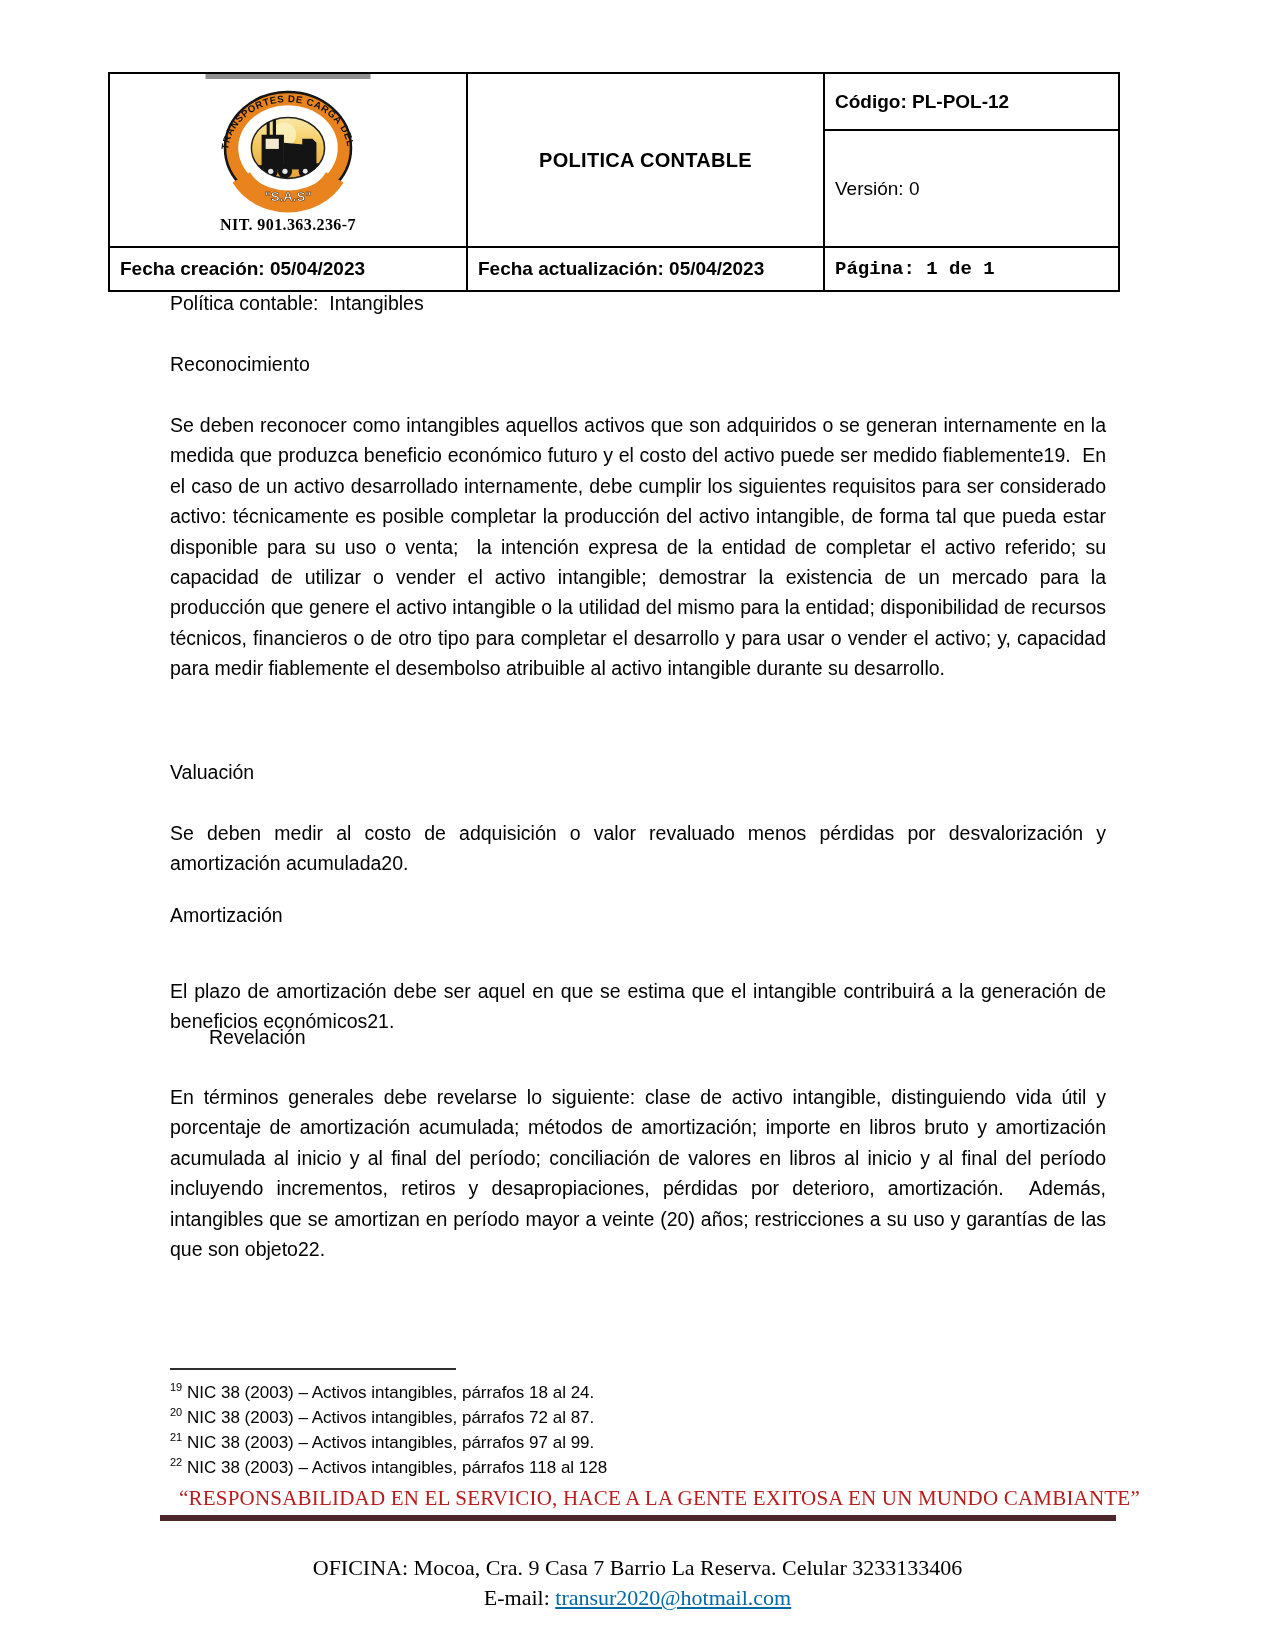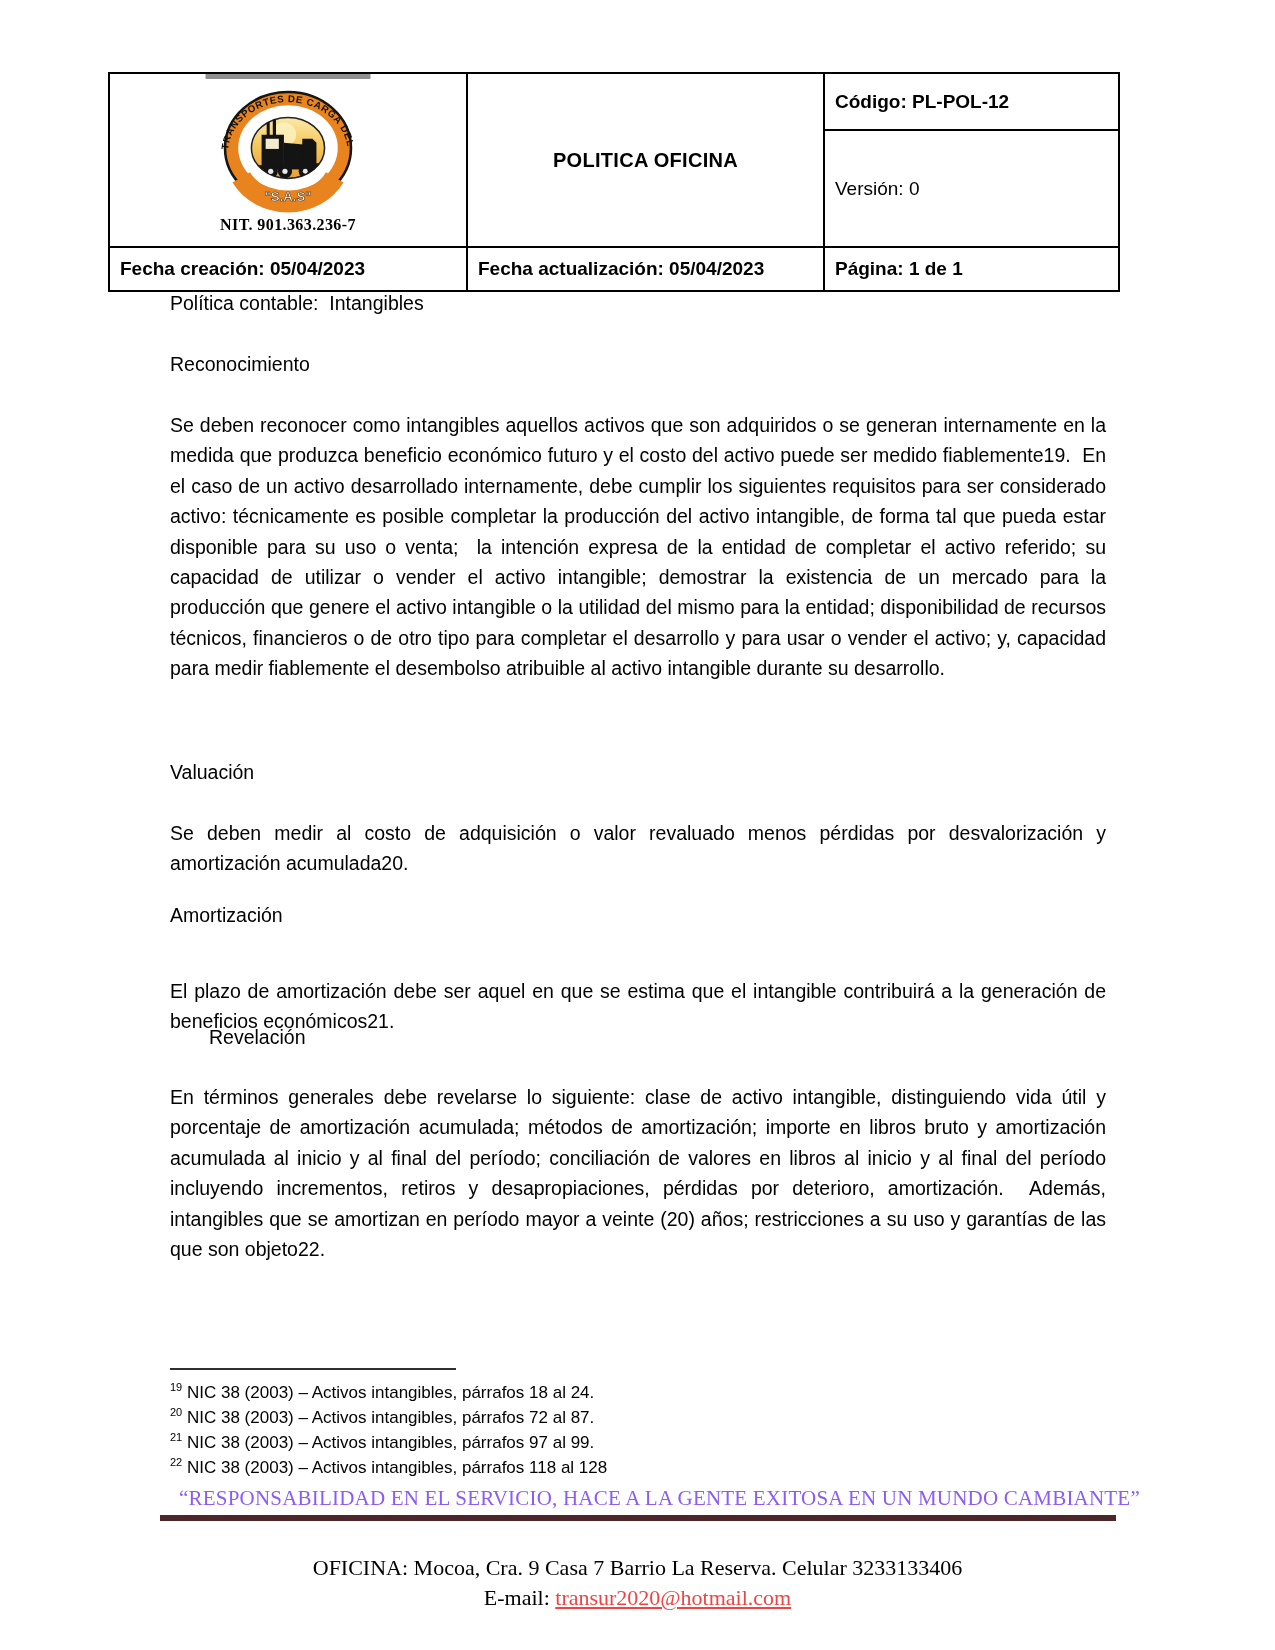--- a/index.html
+++ b/index.html
@@ -26,21 +26,21 @@
     border: 2px solid #000;
     padding: 10px;
     vertical-align: middle;
     overflow: hidden;
   }
   .c-logo { width: 358px; text-align: center; position: relative; }
   .c-title { width: 357px; text-align: center; font-weight: bold; font-size: 20px; letter-spacing: .3px; }
   .c-col3 { width: 295px; }
   .c-codigo { font-weight: bold; font-size: 19px; padding-left: 10px; height: 32px; }
   .c-version { font-weight: normal; font-size: 19px; padding: 20px 0 0 10px; height: 90px; vertical-align: top; }
-  .c-pagina { font-weight: bold; font-size: 19px; padding: 6px 0 0 10px; vertical-align: top; }
+  .c-pagina { font-weight: bold; font-size: 19px; padding: 6px 0 0 10px; vertical-align: top; font-family: Liberation Mono, monospace; }
   .c-fecha { font-weight: bold; font-size: 19px; padding-left: 10px; height: 35px; }
   .gray-strip {
     position: absolute; top: 0; left: 50%; transform: translateX(-50%);
     width: 165px; height: 5px; background: #8f8f8f;
   }
   .logo-svg { display: block; margin: 6px auto 0; }
   .nit {
     font-family: "Liberation Serif", serif;
     font-weight: bold; font-size: 16px; letter-spacing: .4px;
     margin: -2px 0 2px 0;
@@ -64,29 +64,29 @@
   }
   .fn-sep { width: 286px; border-top: 2px solid #2f2f2f; margin-bottom: 10px; }
   .fn sup { font-size: 11px; line-height: 0; }
 
   
   .footer {
     position: absolute; left: 0; top: 1486px; width: 1275px;
     text-align: center;
     font-family: "Liberation Serif", serif;
   }
-  .quote { color: #8b5cf6; font-size: 21px; letter-spacing: .2px; white-space: nowrap; margin-left: 44px; }
+  .quote { color: #b91c1c; font-size: 21px; letter-spacing: .2px; white-space: nowrap; margin-left: 44px; }
   .rule {
     width: 956px; height: 3px; margin: 4px auto 5px;
     border-top: 4px solid #4D262B;
     border-bottom: 2px solid #4D262B;
   }
   .office { font-size: 22px; margin-top: 34px; }
   .email { font-size: 22px; margin-top: 4px; }
-  .email a { color: #ef4444; text-decoration: underline; cursor: pointer; }
+  .email a { color: #0369a1; text-decoration: underline; cursor: pointer; }
 </style>
 </head>
 <body>
 
 <div class="page">
 
   <table class="hdr">
     <tbody>
         <tr>
       <td class="c-logo" rowspan="2">
@@ -134,21 +134,21 @@
           <path d="M 44 86 A 52 46 0 0 0 136 86" fill="none" stroke="#E8831D" stroke-width="20"></path>
 
           <text font-family="Liberation Sans, sans-serif" font-size="9.6" font-weight="bold" fill="#111" letter-spacing="0.6">
             <textPath href="#arcpath" startOffset="3">TRANSPORTES DE CARGA DEL SUR</textPath>
           </text>
 
           <text x="90" y="109" text-anchor="middle" font-family="Liberation Sans, sans-serif" font-size="13" font-weight="bold" fill="#ffffff" stroke="#3a2000" stroke-width="0.5">"S.A.S"</text>
         </svg>
         <div class="nit">NIT. 901.363.236-7</div>
       </td>
-      <td class="c-title" rowspan="2">POLITICA OFICINA</td>
+      <td class="c-title" rowspan="2">POLITICA CONTABLE</td>
       <td class="c-col3 c-codigo">Código: PL-POL-12</td>
     </tr>
     <tr>
       <td class="c-col3 c-version">Versión: 0</td>
     </tr>
     <tr>
       <td class="c-fecha">Fecha creación: 05/04/2023</td>
       <td class="c-fecha">Fecha actualización: 05/04/2023</td>
       <td class="c-col3 c-pagina">Página: 1 de 1</td>
     </tr>

